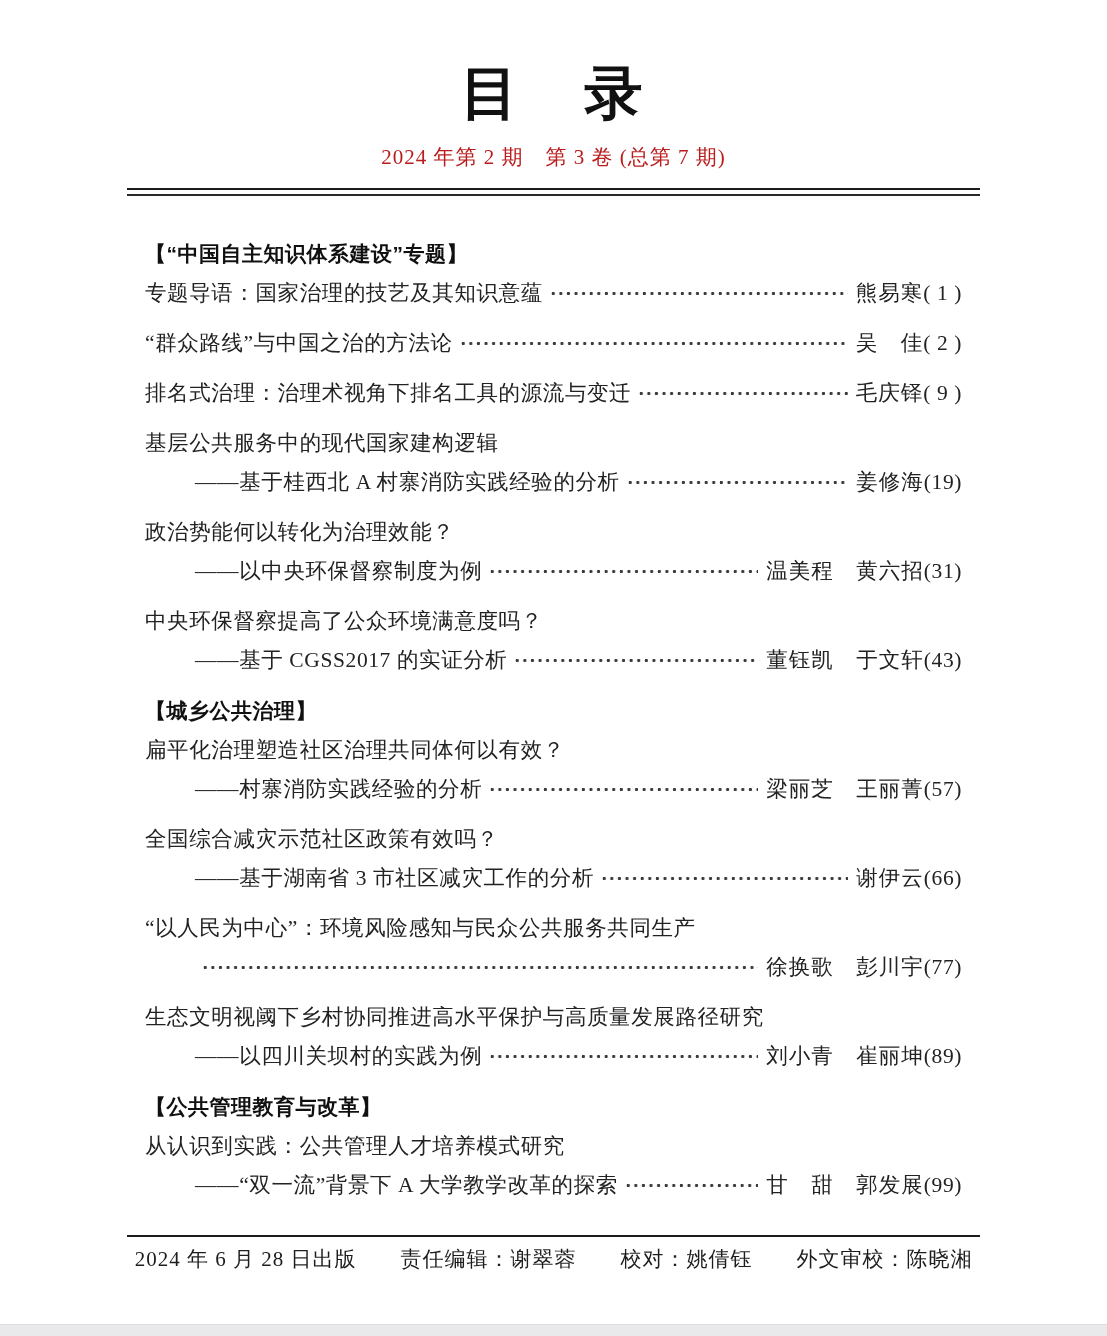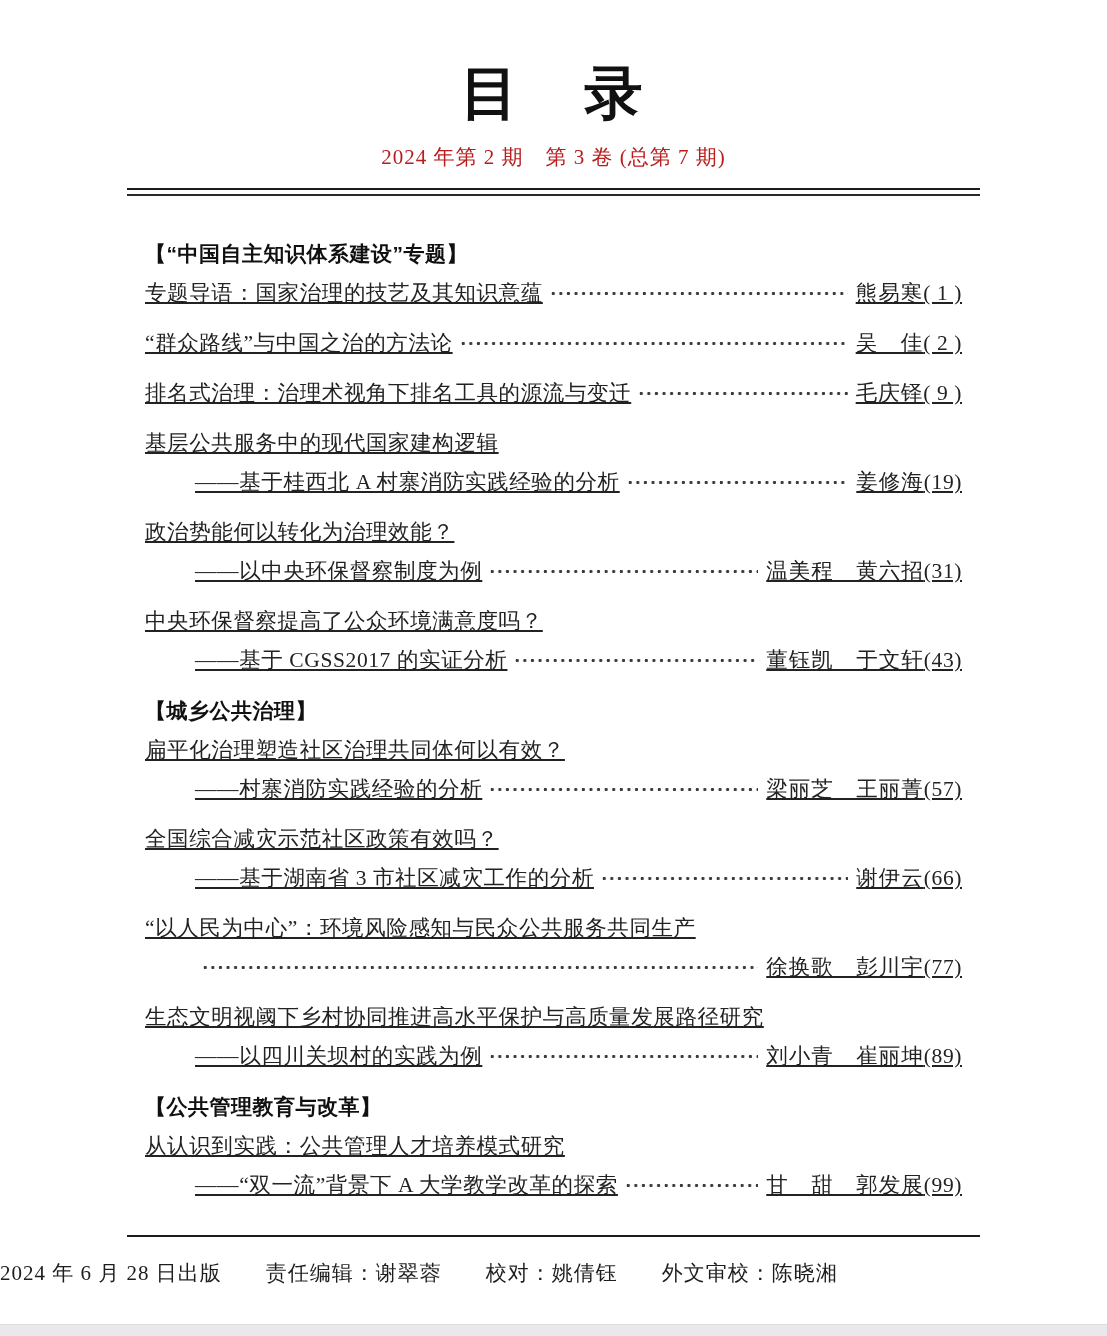--- a/index.html
+++ b/index.html
@@ -23,35 +23,35 @@
   .double-rule{
     margin:16px auto 0 auto;width:853px;height:4px;
     border-top:2.5px solid #1c1c1c;border-bottom:2px solid #2a2a2a;
   }
   .toc{padding:34px 145px 0 145px;}
   .sec-head{
     font-family:"Liberation Sans","DejaVu Sans",sans-serif;
     font-size:21px;font-weight:bold;color:#101010;
     line-height:40px;margin-top:4px;letter-spacing:0.5px;
   }
-  .entry{margin-bottom:11px;font-size:21.5px;letter-spacing:0.6px;text-decoration:underline;}
+  .entry{margin-bottom:11px;font-size:21.5px;letter-spacing:0.6px;}
   .row{display:flex;align-items:center;line-height:39px;height:39px;}
   .row .t{white-space:nowrap;}
   .row.indent{padding-left:50px;}
   .leader{
     flex:1 1 18px;height:39px;margin:0 8px 0 7px;min-width:18px;
     background-image:radial-gradient(circle at 3.2px 50%, #3b3b3b 1.35px, rgba(0,0,0,0) 1.9px);
     background-size:7.6px 100%;
     background-repeat:repeat-x;
   }
   .authors{white-space:nowrap;letter-spacing:1px;}
   .pageno{white-space:nowrap;}
   .footer-rule{margin:30px auto 0 auto;width:853px;border-top:2.5px solid #1c1c1c;}
   .footer-line{
-    margin-top:20px;text-align:left;font-size:21px;color:#1d1d1d;
+    margin-top:6px;text-align:center;font-size:21px;color:#1d1d1d;
     letter-spacing:1px;line-height:32px;
   }
   .bottom-strip{
     position:absolute;left:0;bottom:0;width:100%;height:11px;
     background:#e9e9eb;border-top:1px solid #dddde0;
   }
 </style>
 </head>
 <body>
 

